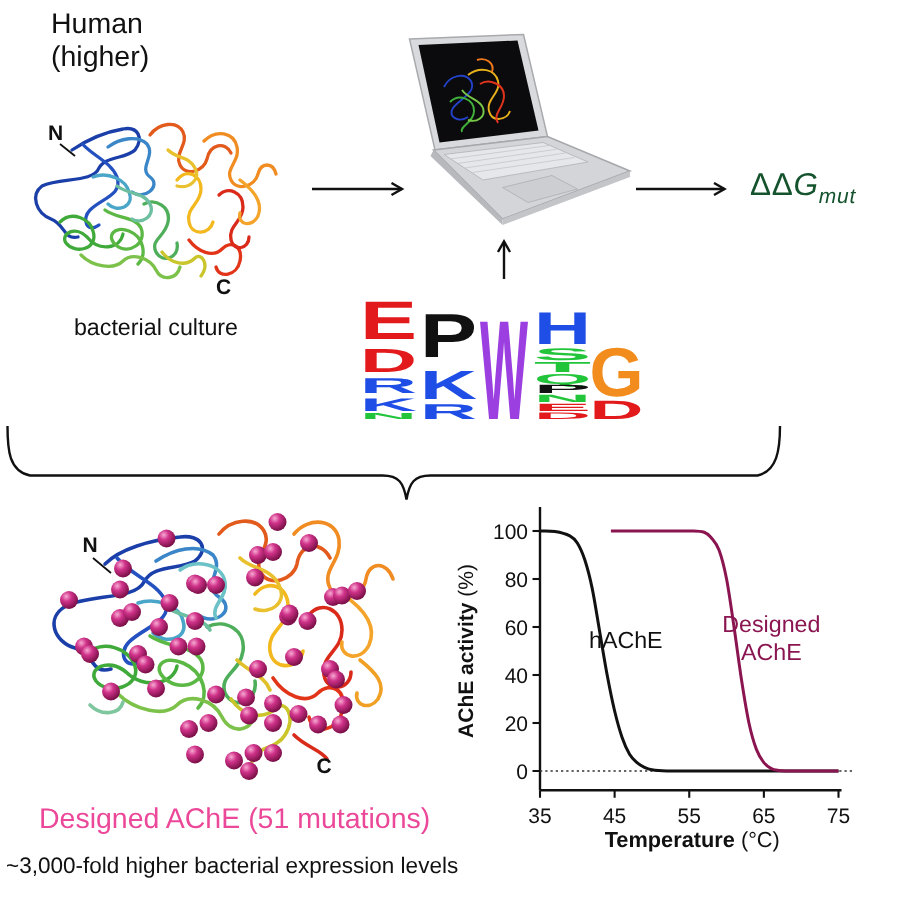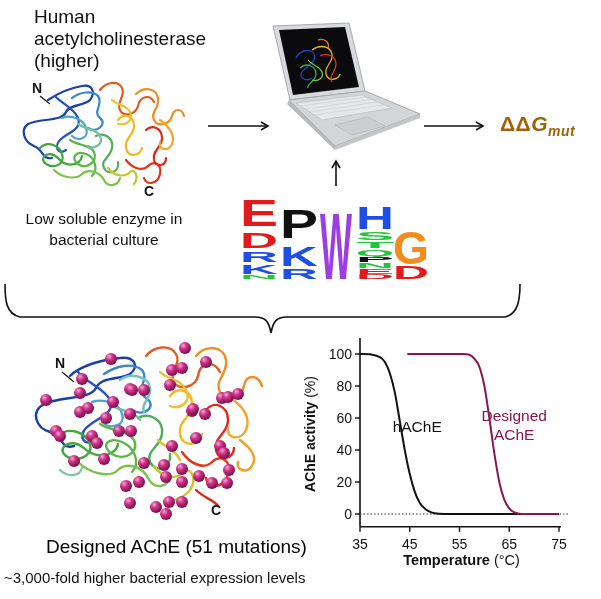--- a/index.html
+++ b/index.html
@@ -2,34 +2,33 @@
 <html><head>
 <meta charset="utf-8">
 <style>
   html, body { margin:0; padding:0; background:#ffffff; }
   body { width:601px; height:599px; position:relative; overflow:hidden;
          font-family: "Liberation Sans", "DejaVu Sans", sans-serif; color:#111; }
   .abs { position:absolute; }
   .title-top { left:0; width:196px; top:6px; font-size:19px; line-height:22px; color:#111;margin-left:34px; }
   .caption-1 { left:0; width:208px; top:208px; text-align:center; font-size:15.5px; line-height:21px; color:#111; }
   .terminal { font-weight:bold; font-size:14px; color:#111; }
-  .ddg { left:500px; top:112px; font-size:21px; font-weight:bold; font-style:italic; color:#a16207; letter-spacing:0.5px; }
+  .ddg { left:500px; top:112px; font-size:21px; font-weight:normal; font-style:italic; color:#14532d; letter-spacing:0.5px; }
   .ddg .delta { font-style:normal; }
   .ddg sub { font-size:14px; vertical-align:-5px; }
-  .caption-2 { left:26px; top:536px; font-size:19px; color:#000000;margin-left:20px; }
+  .caption-2 { left:26px; top:536px; font-size:19px; color:#ec4899; }
   .caption-3 { left:4px; top:569px; font-size:15px; color:#111; }
   svg { position:absolute; left:0; top:0; overflow:visible; }
   .chart-label { font-family:"Liberation Sans", sans-serif; }
 </style>
 </head>
 <body>
 
 <div class="abs title-top">
   <div>Human</div>
-  <div>acetylcholinesterase</div>
   <div>(higher)</div>
 </div>
 
 <svg width="601" height="599">
   <g fill="none" stroke-width="2.2" stroke-linecap="round" stroke-linejoin="round">
 
     <path d="M48,100 C60,92 70,88 82,86 C92,84 96,92 90,100 C84,106 70,104 66,112 C62,122 40,118 28,124 C20,130 24,142 34,146 C44,150 42,160 52,158" stroke="#1b3fa8"></path>
     <path d="M55,96 C62,104 74,108 78,118 C82,130 68,132 60,140 C54,146 58,156 66,150" stroke="#2451c0"></path>
     <path d="M72,98 C80,92 92,90 98,96 C104,104 92,112 100,118 C108,124 96,134 88,128" stroke="#3a86c9"></path>
     <path d="M62,118 C72,114 84,120 86,128 C90,138 78,142 72,136" stroke="#4aa6c8"></path>
@@ -49,21 +48,20 @@
     <path d="M160,120 C168,126 176,134 172,144 C168,152 158,150 160,142" stroke="#f4a42a"></path>
     <path d="M112,100 C118,106 126,104 130,112 C134,120 126,126 118,124" stroke="#e9c12e"></path>
   </g>
 
   <line x1="40" y1="96" x2="50" y2="104" stroke="#111" stroke-width="1.2"></line>
 </svg>
 <div class="abs terminal" style="left:32px; top:80px;">N</div>
 <div class="abs terminal" style="left:144px; top:183px;">C</div>
 
 <div class="abs caption-1">
-  <div>Low soluble enzyme in</div>
   <div>bacterial culture</div>
 </div>
 
 <svg width="601" height="599">
   <defs>
     <marker id="ah" markerWidth="10" markerHeight="10" refX="8" refY="5" orient="auto" markerUnits="userSpaceOnUse">
       <path d="M1,1 L8,5 L1,9" fill="none" stroke="#111" stroke-width="1.6"></path>
     </marker>
   </defs>
   <line x1="208" y1="126" x2="268" y2="126" stroke="#111" stroke-width="1.6" marker-end="url(#ah)"></line>

